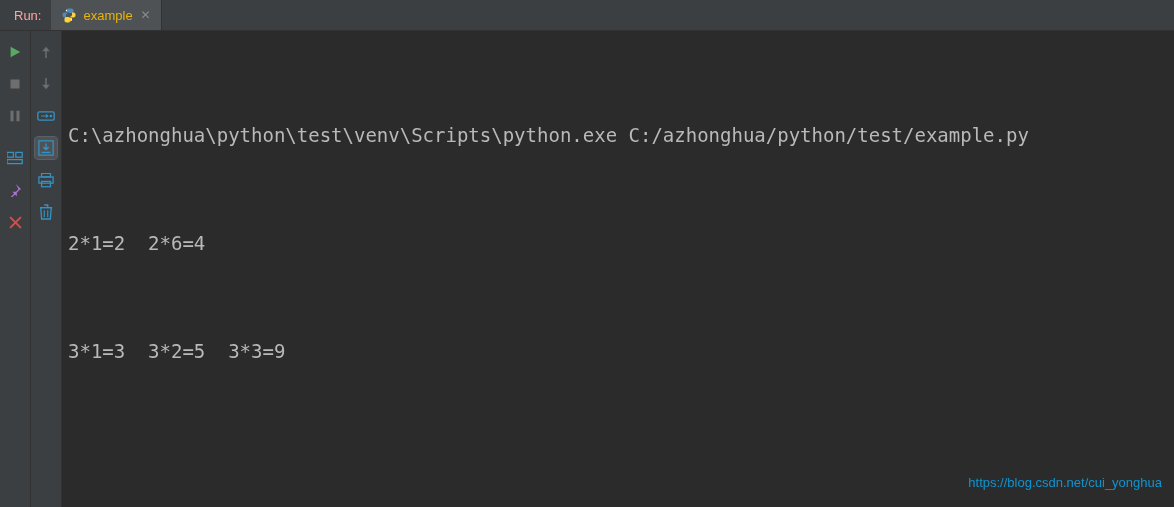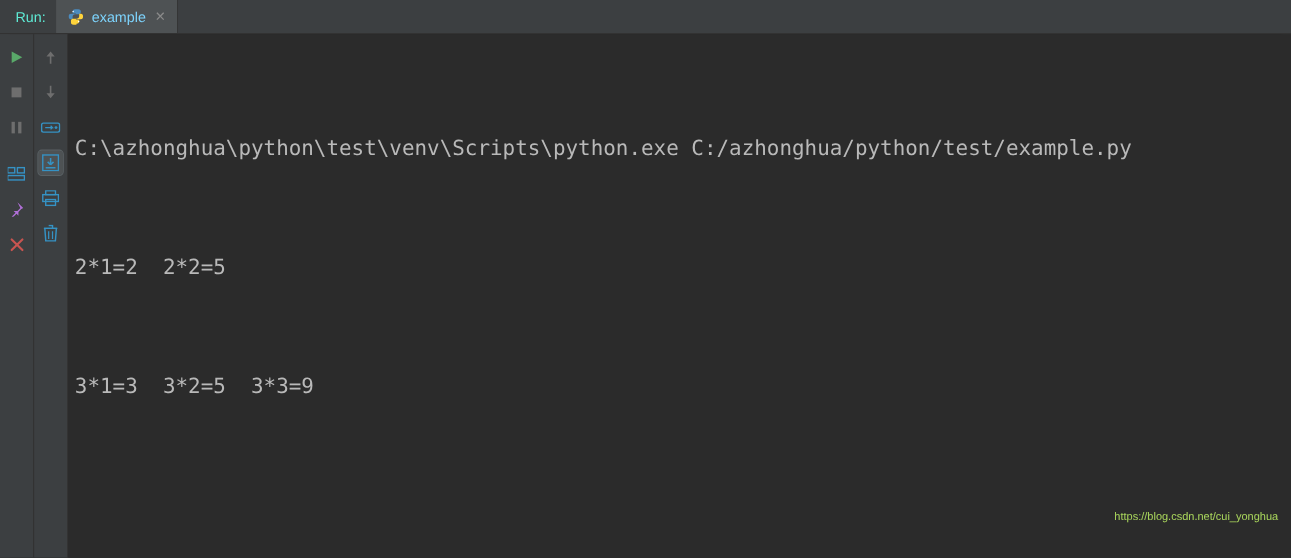--- a/index.html
+++ b/index.html
@@ -24,37 +24,37 @@
   background: #3c3f41;
   border-bottom: 1px solid #323232;
   display: flex;
   align-items: stretch;
   font-size: 13px;
 }
 .run-label {
   padding: 0 10px 0 14px;
   display: flex;
   align-items: center;
-  color: #5eead4;
+  color: #fca5a5;
 }
 .tab {
   display: flex;
   align-items: center;
   gap: 6px;
   padding: 0 10px;
   background: #4e5254;
   border-right: 1px solid #323232;
   cursor: pointer;
 }
 .tab .py-icon {
   width: 16px;
   height: 16px;
 }
 .tab .tab-label {
-  color: #7dd3fc;
+  color: #eab308;
 }
 .tab .close-x {
   color: #8a8a8a;
   font-size: 12px;
   margin-left: 2px;
 }
 .body {
   flex: 1;
   display: flex;
   min-height: 0;
@@ -103,24 +103,24 @@
   line-height: 36px;
   color: #b9b9b9;
   white-space: pre;
   overflow: hidden;
   position: relative;
 }
 .console .line { white-space: pre; }
 .watermark {
   position: absolute;
   right: 12px;
-  bottom: 18px;
+  bottom: 6px;
   font-family: "Segoe UI", sans-serif;
-  font-size: 10px;
-  color: #bef264;
+  font-size: 13px;
+  color: #0ea5e9;
   opacity: .85;
 }
 </style>
 </head>
 <body>
 
 <div class="root">
 
   <div class="tabbar">
     <div class="run-label">Run:</div>
@@ -212,21 +212,21 @@
         <svg width="14" height="16" viewBox="0 0 16 18">
           <path d="M2 4h12l-1 13H3z" fill="none" stroke="#3592c4" stroke-width="1.5"></path>
           <path d="M1 4h14M6 1h4v3" fill="none" stroke="#3592c4" stroke-width="1.5"></path>
           <path d="M6 7v8M10 7v8" stroke="#3592c4" stroke-width="1.3"></path>
         </svg>
       </div>
     </div>
 
     <div class="console">
       <div class="line">C:\azhonghua\python\test\venv\Scripts\python.exe C:/azhonghua/python/test/example.py</div>
-      <div class="line">2*1=2  2*2=5</div>
+      <div class="line">2*1=2  2*6=4</div>
       <div class="line">3*1=3  3*2=5  3*3=9</div>
       
       
       
       
       
       
       
       
       

